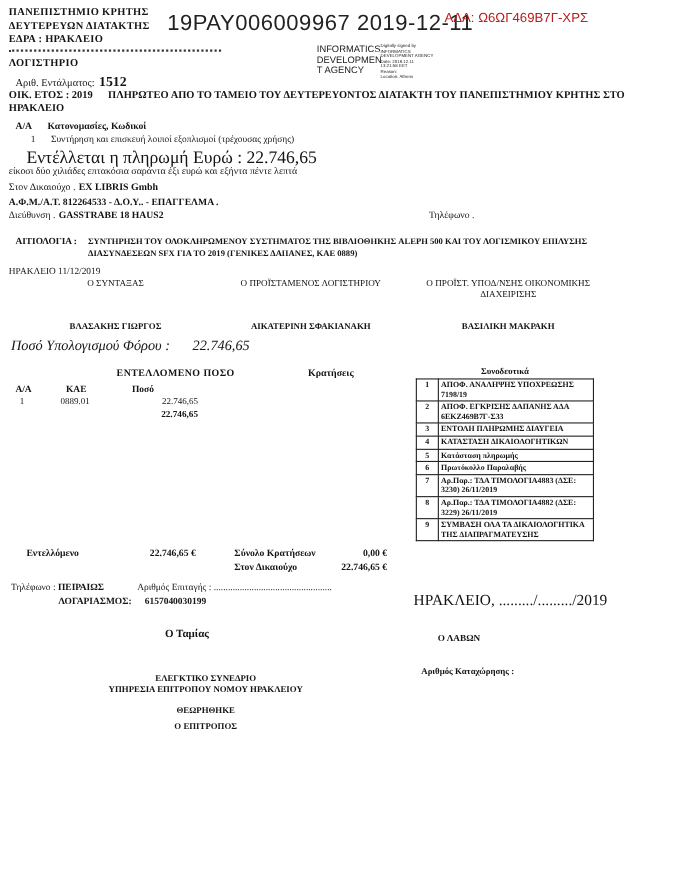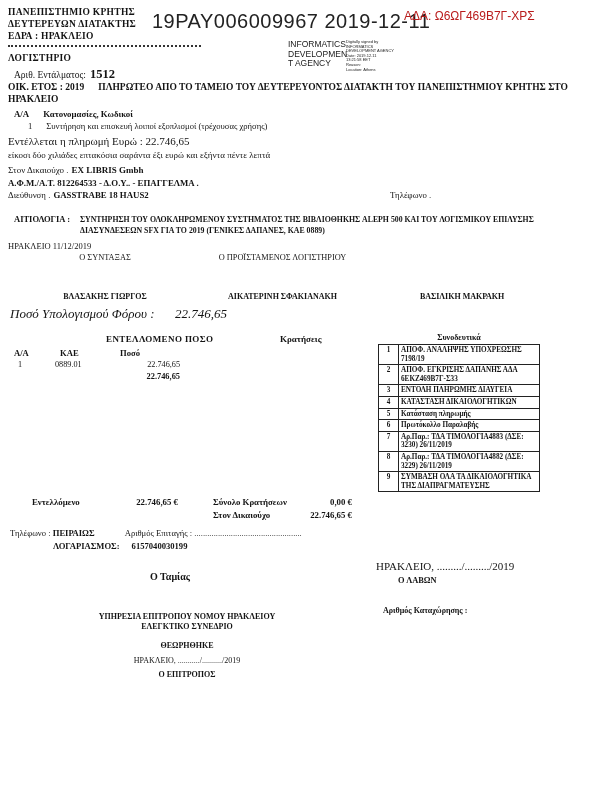--- a/index.html
+++ b/index.html
@@ -18,21 +18,21 @@
   
   .orderno{left:14px;top:67px;font-size:9.5px;}
   .orderno .num{font-size:12.5px;font-weight:bold;margin-left:4px;}
   .payable{left:8px;top:82px;width:560px;font-size:9.5px;font-weight:bold;line-height:11.5px;}
   .payable .fy{margin-right:14px;}
   
   .itemhdr{left:14px;top:109px;font-size:8.8px;font-weight:bold;}
   .itemhdr .desc{margin-left:14px;}
   .itemrow{left:28px;top:121px;font-size:8.6px;}
   .itemrow .desc{margin-left:14px;}
-  .payline{left:8px;top:135px;font-size:11px;}
+  .payline{left:24px;top:135px;font-size:16px;}
   .words{left:8px;top:150px;font-size:9px;}
   .benef{left:8px;top:165px;font-size:9px;}
   .benef .name{font-weight:bold;margin-left:3px;}
   .afm{left:8px;top:178px;font-size:8.8px;font-weight:bold;}
   .addr{left:8px;top:190px;font-size:8.8px;}
   .addr .val{font-weight:bold;margin-left:3px;}
   .phone{left:390px;top:190px;font-size:8.8px;}
   
   .justlbl{left:14px;top:214px;font-size:8.5px;font-weight:bold;}
   .justtxt{left:80px;top:214px;width:492px;font-size:7.8px;font-weight:bold;line-height:11px;}
@@ -58,30 +58,30 @@
   
   .attach{left:378px;top:333px;width:162px;}
   .attach .title{text-align:center;font-size:8px;font-weight:bold;margin-bottom:2px;}
   .attach table{border-collapse:collapse;width:162px;font-size:7.2px;font-weight:bold;
                 line-height:8.6px;font-family:"Liberation Serif",serif;}
   .attach td{border:1px solid #222;padding:1px 2px;vertical-align:top;}
   .attach td.no{width:15px;text-align:center;}
   
   .tot1{top:497px;} .tot2{top:510px;}
   .totrow{font-size:8.8px;font-weight:bold;}
-  .tl1{left:32px;text-align:right;} .tv1{left:98px;width:80px;text-align:right;}
+  .tl1{left:24px;text-align:right;} .tv1{left:98px;width:80px;text-align:right;}
   .tl2{left:213px;} .tv2{left:272px;width:80px;text-align:right;}
   
   .bank{left:10px;top:528px;font-size:8.6px;}
   .bank .bn{font-weight:bold;}
   .bank .chq{margin-left:28px;}
   .acct{left:10px;top:541px;font-size:8.6px;font-weight:bold;margin-left:43px;}
   .acct .an{margin-left:12px;}
   
-  .rdate{left:376px;top:560px;font-size:11px;}
+  .rdate{left:376px;top:539px;font-size:14px;}
   .cashier{left:150px;top:571px;font-size:10px;font-weight:bold;}
   .receiver{left:398px;top:576px;font-size:8.4px;font-weight:bold;}
   .reglbl{left:383px;top:606px;font-size:8px;font-weight:bold;}
   .audit{left:42px;top:612px;width:290px;text-align:center;font-size:8px;line-height:9.5px;}
   .audit .b1{font-weight:bold;}
   .audit .gap1{margin-top:10px;font-weight:bold;}
   .audit .gap2{margin-top:5px;}
   .audit .gap3{margin-top:5px;font-weight:bold;}
 </style>
 </head>
@@ -142,20 +142,21 @@
     <span>Διεύθυνση .</span><span class="val">GASSTRABE 18 HAUS2</span>
   </div>
   <div class="abs phone">Τηλέφωνο .</div>
 
   <div class="abs justlbl">ΑΙΤΙΟΛΟΓΙΑ :</div>
   <div class="abs justtxt">ΣΥΝΤΗΡΗΣΗ ΤΟΥ ΟΛΟΚΛΗΡΩΜΕΝΟΥ ΣΥΣΤΗΜΑΤΟΣ ΤΗΣ ΒΙΒΛΙΟΘΗΚΗΣ ALEPH 500 ΚΑΙ ΤΟΥ ΛΟΓΙΣΜΙΚΟΥ ΕΠΙΛΥΣΗΣ ΔΙΑΣΥΝΔΕΣΕΩΝ SFX ΓΙΑ ΤΟ 2019 (ΓΕΝΙΚΕΣ ΔΑΠΑΝΕΣ, ΚΑΕ 0889)</div>
   <div class="abs placedate">ΗΡΑΚΛΕΙΟ  11/12/2019</div>
 
   <div class="abs sigt sig1">Ο ΣΥΝΤΑΞΑΣ</div>
   <div class="abs sigt sig2">Ο ΠΡΟΪΣΤΑΜΕΝΟΣ ΛΟΓΙΣΤΗΡΙΟΥ</div>
+  <div class="abs sigt sig3">Ο ΠΡΟΪΣΤ. ΥΠΟΔ/ΝΣΗΣ ΟΙΚΟΝΟΜΙΚΗΣ ΔΙΑΧΕΙΡΙΣΗΣ</div>
 
   <div class="abs sign sig1">ΒΛΑΣΑΚΗΣ ΓΙΩΡΓΟΣ</div>
   <div class="abs sign sig2">ΑΙΚΑΤΕΡΙΝΗ ΣΦΑΚΙΑΝΑΚΗ</div>
   <div class="abs sign sig3">ΒΑΣΙΛΙΚΗ ΜΑΚΡΑΚΗ</div>
 
   <div class="abs tax">
     <span>Ποσό Υπολογισμού Φόρου :</span>
     <span class="val">22.746,65</span>
   </div>
 
@@ -229,20 +230,19 @@
   <div class="abs acct">
     <span>ΛΟΓΑΡΙΑΣΜΟΣ:</span><span class="an">6157040030199</span>
   </div>
 
   <div class="abs rdate">ΗΡΑΚΛΕΙΟ, ........./........./2019</div>
   <div class="abs cashier">Ο Ταμίας</div>
   <div class="abs receiver">Ο ΛΑΒΩΝ</div>
   <div class="abs reglbl">Αριθμός  Καταχώρησης :</div>
 
   <div class="abs audit">
+    <div class="b1">ΕΛΕΓΚΤΙΚΟ ΣΥΝΕΔΡΙΟ</div>
     <div class="b1">ΥΠΗΡΕΣΙΑ ΕΠΙΤΡΟΠΟΥ ΝΟΜΟΥ ΗΡΑΚΛΕΙΟΥ</div>
-    <div class="b1">ΕΛΕΓΚΤΙΚΟ ΣΥΝΕΔΡΙΟ</div>
     <div class="gap1">ΘΕΩΡΗΘΗΚΕ</div>
-    <div class="gap2">ΗΡΑΚΛΕΙΟ, .........../........../2019</div>
     <div class="gap3">Ο ΕΠΙΤΡΟΠΟΣ</div>
   </div>
 
 </div>
 
 </body></html>

